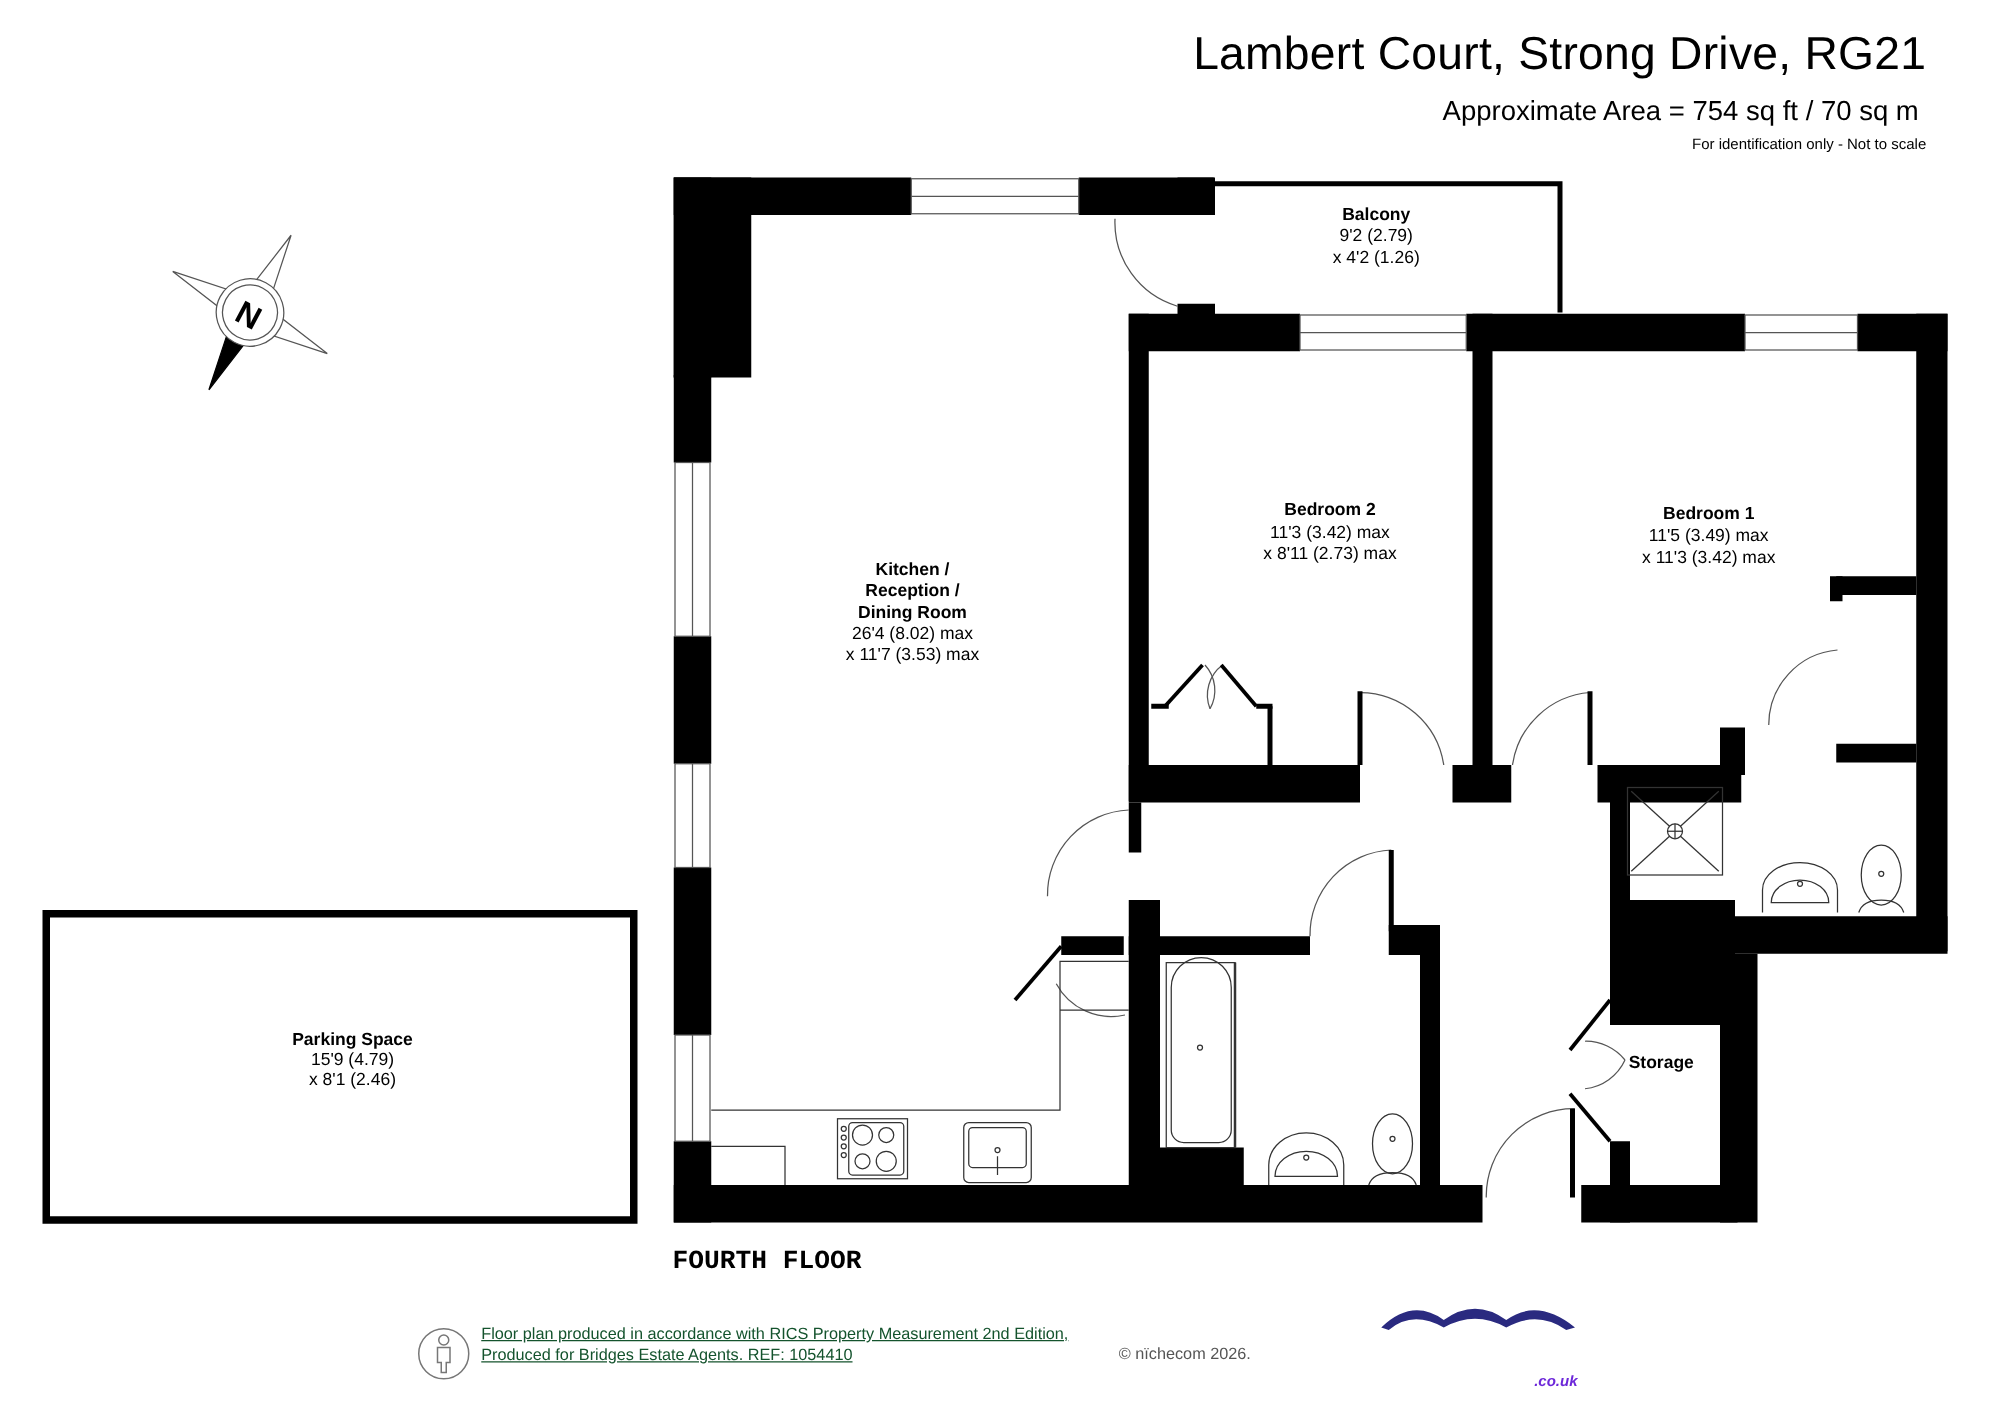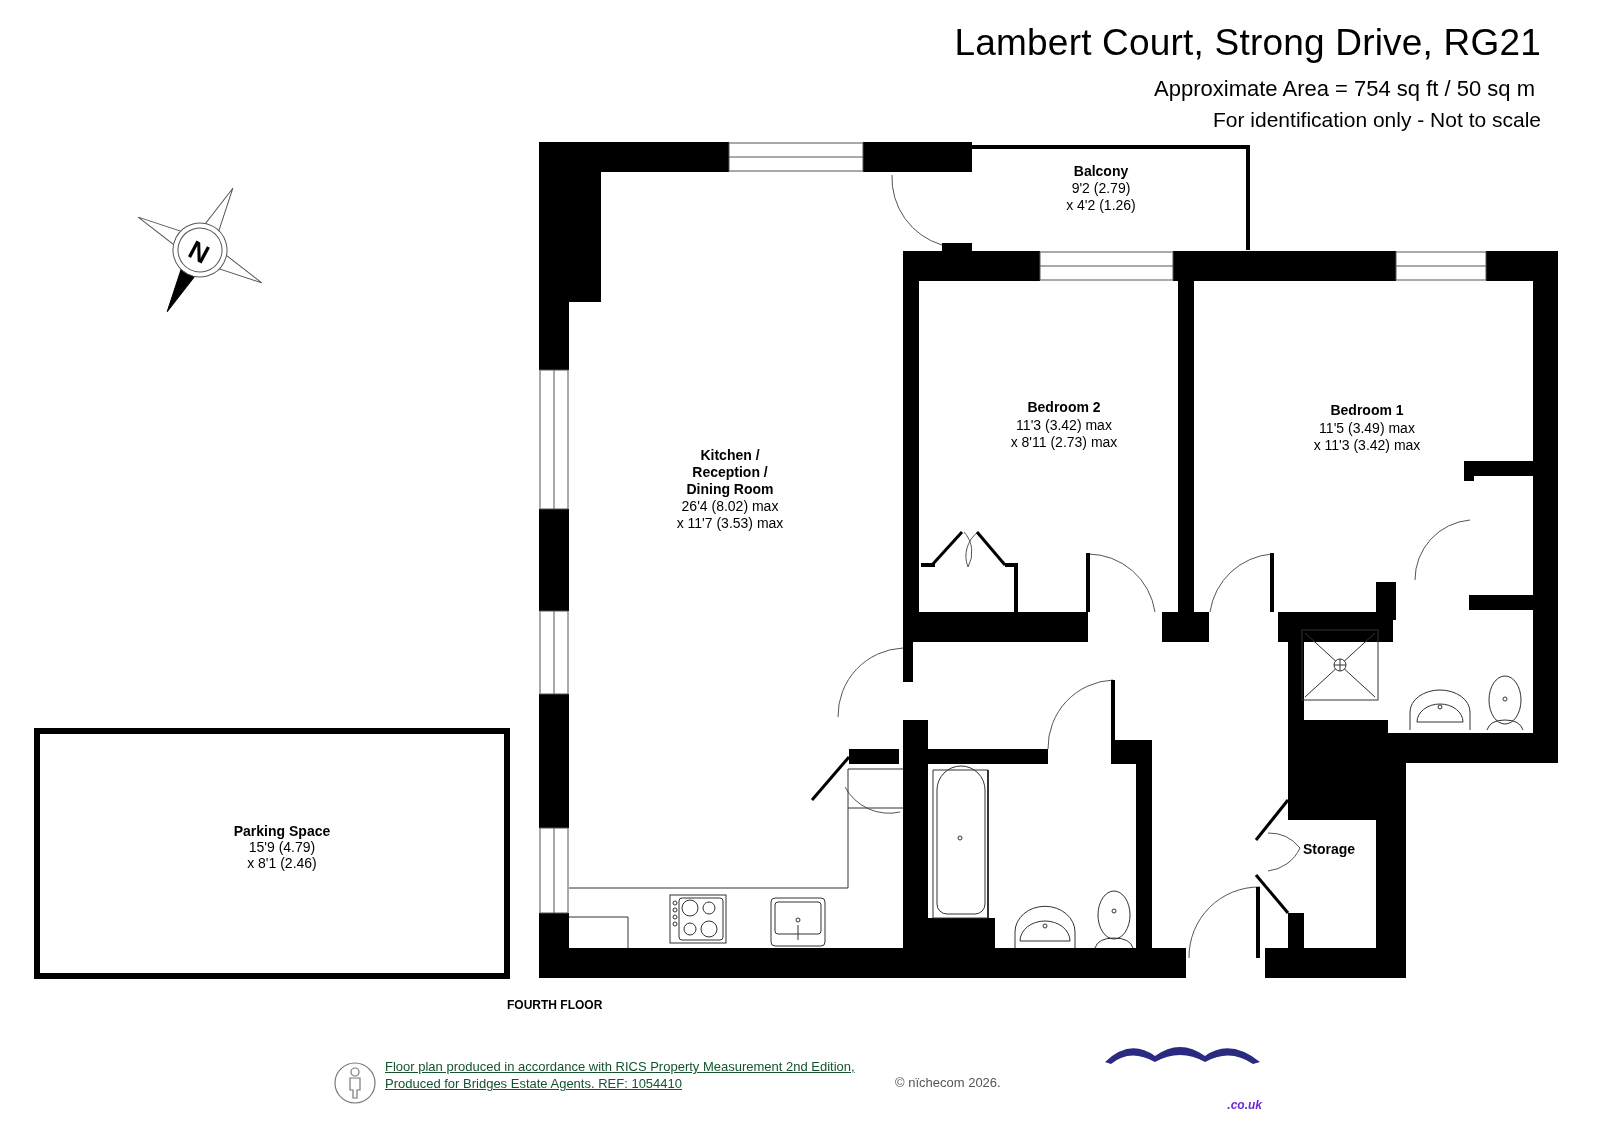--- a/index.html
+++ b/index.html
@@ -1,37 +1,37 @@
 <!DOCTYPE html>
 <html><head>
   <meta charset="utf-8">
   <style>
     html, body { margin: 0; padding: 0; background: #ffffff; }
     body { width: 1599px; height: 1131px; position: relative; overflow: hidden;
            font-family: "Liberation Sans", sans-serif; color: #000; }
     .title { position: absolute; right: 58px; top: 22px; font-size: 37px; font-weight: normal; letter-spacing: 0.2px; }
     .area  { position: absolute; right: 64px; top: 76px; font-size: 22px; }
-    .note  { position: absolute; right: 58px; top: 108px; font-size: 21px; }
+    .note  { position: absolute; right: 58px; top: 108px; font-size: 12px; }
     svg.plan { position: absolute; left: 0; top: 0; }
     .lbl { font-family: "Liberation Sans", sans-serif; font-size: 14px; text-anchor: middle; fill: #000; }
     .lbl-b { font-weight: bold; }
-    .floor-label { position: absolute; left: 507px; top: 998px; font-size: 12px; font-weight: bold; }
+    .floor-label { position: absolute; left: 538px; top: 998px; font-size: 21px; font-weight: bold; font-family: Liberation Mono, monospace; }
     .footer-text { position: absolute; left: 385px; top: 1058px; font-size: 13px; color: #14532d; line-height: 17px; text-decoration: underline; }
     .footer-copy { position: absolute; left: 895px; top: 1075px; font-size: 13px; color: #555; }
     .logo { position: absolute; left: 1085px; top: 1040px; width: 185px; height: 70px; }
     .logo-text { position: absolute; left: 0; top: 14px; font-size: 50px; font-weight: bold; font-style: italic;
                  color: #2a2a80; letter-spacing: -1px; }
     .logo-domain { position: absolute; right: 8px; top: 58px; font-size: 12px; font-weight: bold; font-style: italic; color: #6d28d9; }
     .ipms-icon { position: absolute; left: 333px; top: 1058px; width: 44px; height: 50px; }
   </style>
 </head>
 <body>
 
 <div class="title">Lambert Court, Strong Drive, RG21</div>
-<div class="area">Approximate Area = 754 sq ft / 50 sq m</div>
+<div class="area">Approximate Area = 754 sq ft / 70 sq m</div>
 <div class="note">For identification only - Not to scale</div>
 
 <svg class="plan" width="1599" height="1131" viewBox="0 0 1599 1131">
 
   <g transform="translate(200,250) rotate(-62)">
     <polygon points="0,-70 10,-12 0,0 -10,-12" fill="none" stroke="#555" stroke-width="1"></polygon>
     <polygon points="70,0 12,10 0,0 12,-10" fill="none" stroke="#555" stroke-width="1"></polygon>
     <polygon points="0,70 -10,12 0,0 10,12" fill="none" stroke="#555" stroke-width="1"></polygon>
     <polygon points="-70,0 -12,-10 0,0 -12,10" fill="#000" stroke="#000" stroke-width="1"></polygon>
     <circle cx="0" cy="0" r="27" fill="#fff" stroke="#555" stroke-width="1"></circle>

